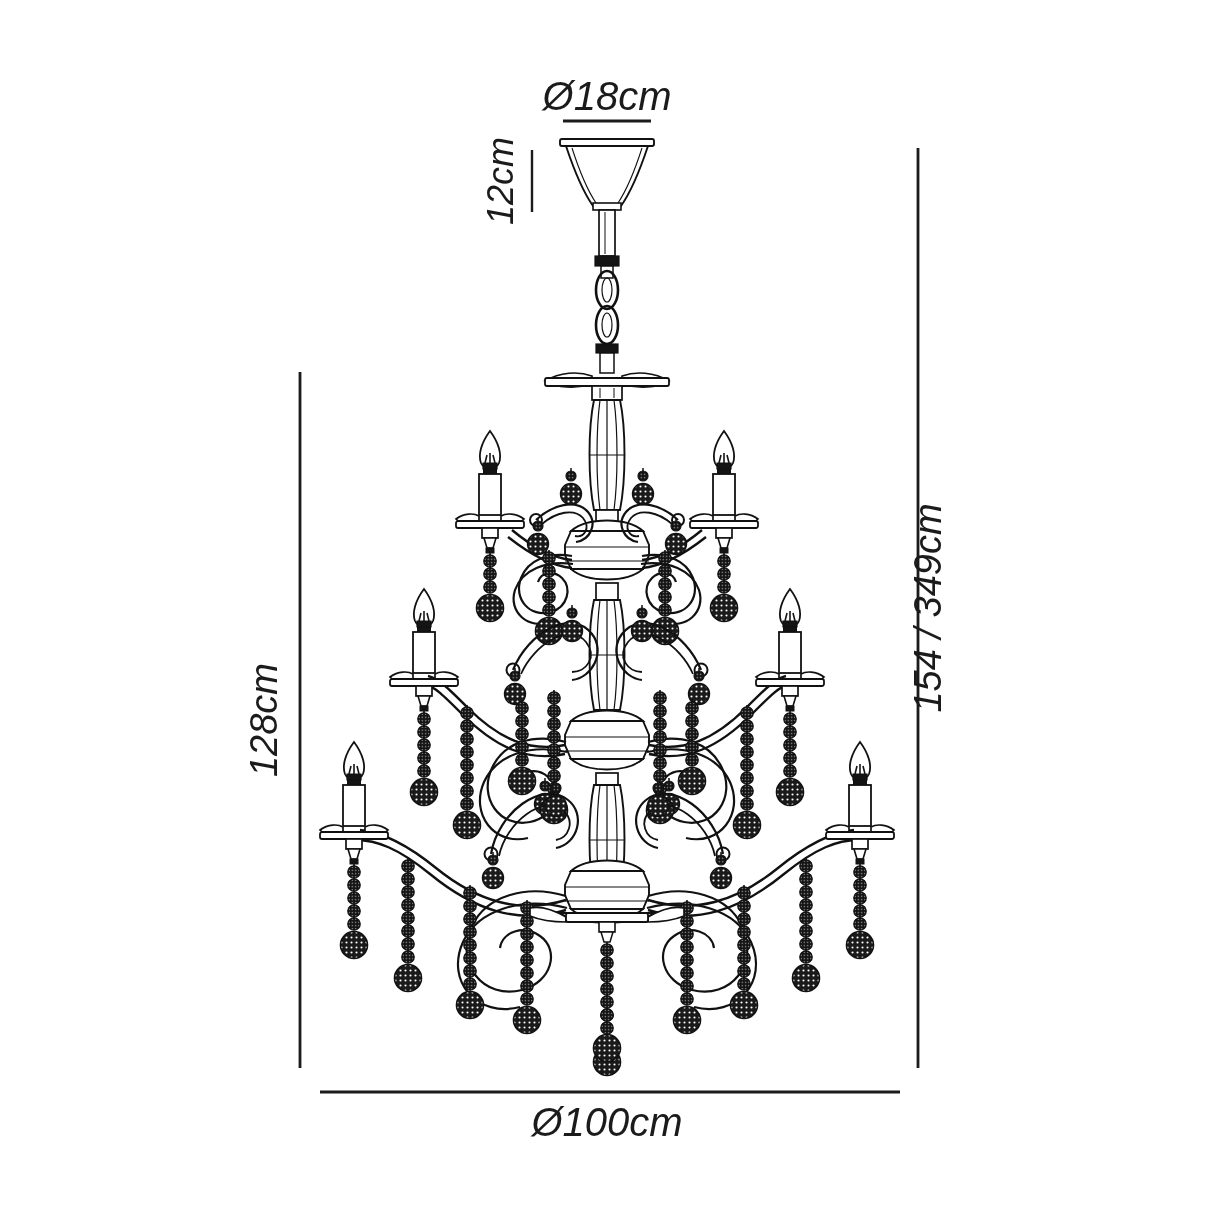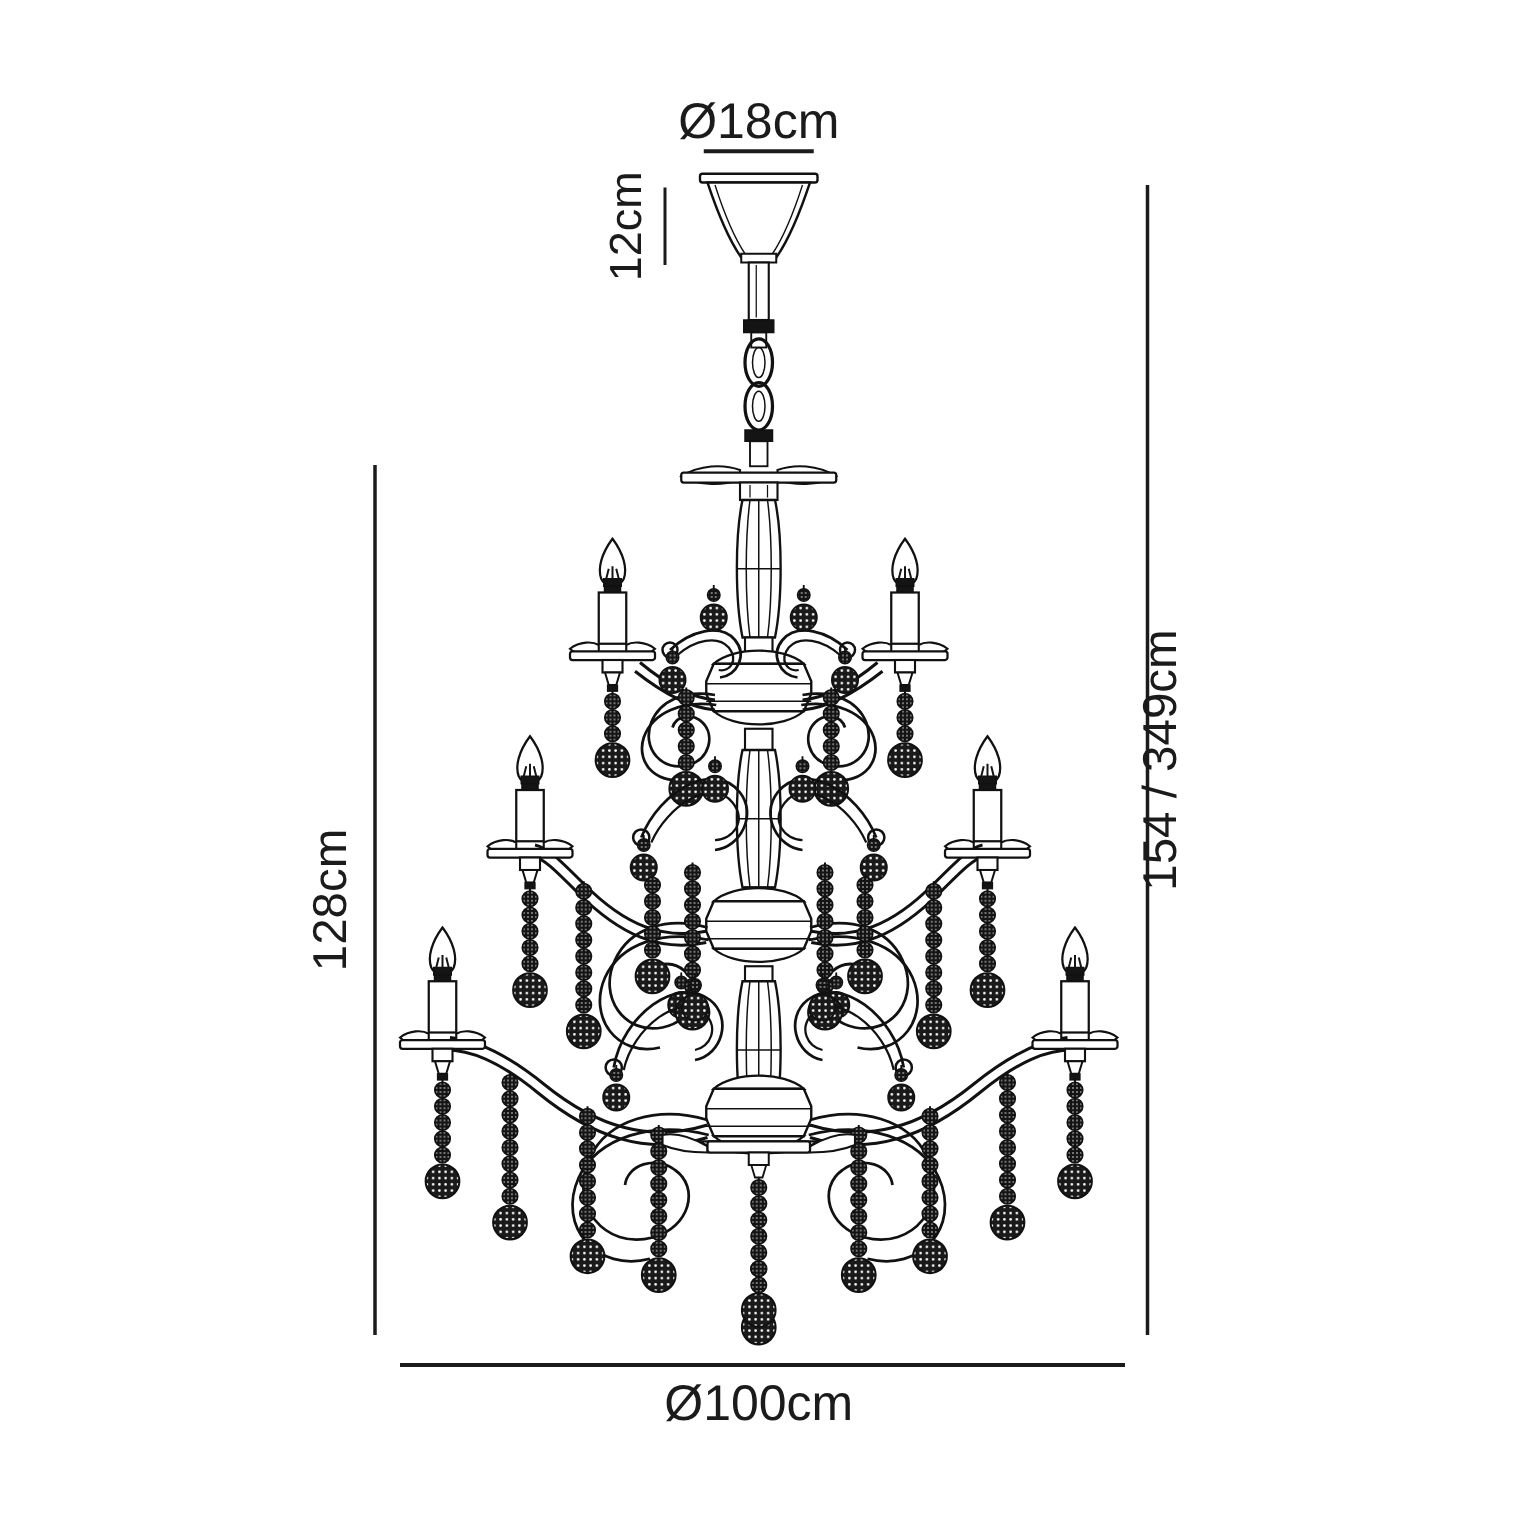--- a/index.html
+++ b/index.html
@@ -1,17 +1,17 @@
 <!DOCTYPE html>
 <html><head>
 <meta charset="utf-8">
 <style>
   html,body{margin:0;padding:0;background:#ffffff;}
   body{width:1214px;height:1214px;font-family:"Liberation Sans",sans-serif;overflow:hidden;}
-  #stage{position:relative;width:1214px;height:1214px;background:#ffffff;}
+  #stage{position:relative;width:1214px;height:1214px;background:#ffffff;font-style:italic;}
   svg{display:block;}
   .dimtext{font-family:"Liberation Sans",sans-serif;font-weight:400;fill:#1b1b1b;}
 </style>
 </head>
 <body>
 
 <div id="stage">
 
 <svg width="1214" height="1214" viewBox="0 0 1214 1214">
   <defs>

